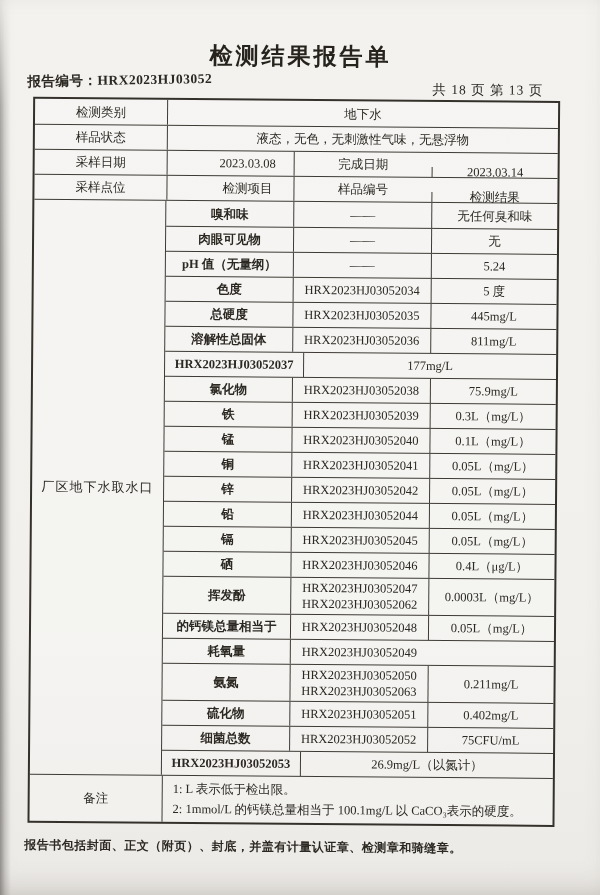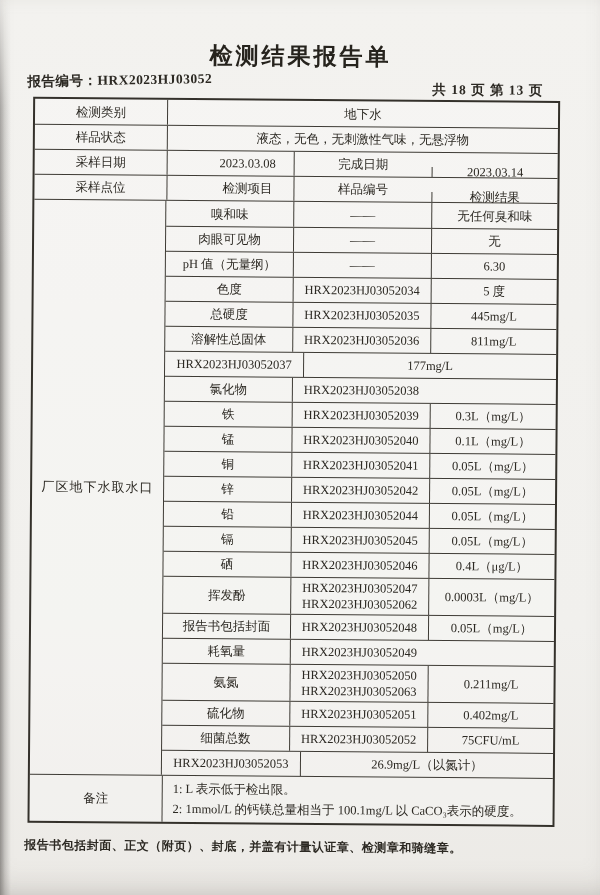--- a/index.html
+++ b/index.html
@@ -12,21 +12,21 @@
   .sheet{position:absolute;inset:0;transform:rotate(.45deg);transform-origin:60px 120px;}
   .title{
     margin:42px 0 0 0;text-align:center;font-size:23px;font-weight:700;
     letter-spacing:3px;line-height:26px;color:#26231d;
   }
   .report-no{
     position:absolute;left:27px;top:71px;font-size:13.5px;font-weight:700;
     letter-spacing:.5px;transform:rotate(-1.4deg);white-space:nowrap;
   }
   .page-info{
-    position:absolute;right:57px;top:78px;font-size:13.5px;font-weight:700;
+    position:absolute;right:57px;top:78px;font-size:13.5px;font-weight:400;
     letter-spacing:1px;white-space:nowrap;
   }
   .table{
     position:absolute;left:33px;top:97px;width:527px;
     border:2px solid #34312b;background:rgba(255,255,255,.25);
     box-sizing:border-box;
   }
   .trow{display:flex;align-items:stretch;box-sizing:border-box;}
   .trow + .trow, .tbody, .remark{border-top:1px solid #3e3b35;}
   .cell{
@@ -42,21 +42,21 @@
   .h-top{height:25px;}
   .tbody{display:flex;align-items:stretch;}
   .body-left{
     width:132px;flex:0 0 132px;border-right:1px solid #3e3b35;
     display:flex;align-items:center;justify-content:center;text-align:center;
     font-size:13px;letter-spacing:1px;box-sizing:border-box;
   }
   .body-rows{flex:1;display:flex;flex-direction:column;}
   .rrow{min-height:25px;}
   .rrow + .rrow{border-top:1px solid #3e3b35;}
-  .rrow .cell:first-child{border-left:none;}
+  .rrow .cell:first-child{border-left:none;font-weight:bold;}
   .c2b{width:127px;flex:0 0 127px;}
   .c3b{width:138px;flex:0 0 138px;}
   .c4b{flex:1;text-align:center;}
   .no-cell{white-space:pre-line;line-height:16px;padding:2px;}
   .remark{min-height:46px;}
   .remark-content{
     flex:1;border-left:1px solid #3e3b35;display:flex;flex-direction:column;
     justify-content:center;padding:3px 10px;font-size:12.5px;line-height:1.6;
     box-sizing:border-box;
   }
@@ -125,21 +125,21 @@
 
           <div class="trow rrow">
             <div class="cell c2b">肉眼可见物</div>
             <div class="cell c3b no-cell">——</div>
             <div class="cell c4b">无</div>
           </div>
 
           <div class="trow rrow">
             <div class="cell c2b">pH 值（无量纲）</div>
             <div class="cell c3b no-cell">——</div>
-            <div class="cell c4b">6.30</div>
+            <div class="cell c4b">5.24</div>
           </div>
 
           <div class="trow rrow">
             <div class="cell c2b">色度</div>
             <div class="cell c3b no-cell">HRX2023HJ03052034</div>
             <div class="cell c4b">5 度</div>
           </div>
 
           <div class="trow rrow">
             <div class="cell c2b">总硬度</div>
@@ -154,20 +154,21 @@
           </div>
 
           <div class="trow rrow">
             <div class="cell c3b no-cell">HRX2023HJ03052037</div>
             <div class="cell c4b">177mg/L</div>
           </div>
 
           <div class="trow rrow">
             <div class="cell c2b">氯化物</div>
             <div class="cell c3b no-cell">HRX2023HJ03052038</div>
+            <div class="cell c4b">75.9mg/L</div>
           </div>
 
           <div class="trow rrow">
             <div class="cell c2b">铁</div>
             <div class="cell c3b no-cell">HRX2023HJ03052039</div>
             <div class="cell c4b">0.3L（mg/L）</div>
           </div>
 
           <div class="trow rrow">
             <div class="cell c2b">锰</div>
@@ -206,21 +207,21 @@
           </div>
 
           <div class="trow rrow">
             <div class="cell c2b">挥发酚</div>
             <div class="cell c3b no-cell">HRX2023HJ03052047
 HRX2023HJ03052062</div>
             <div class="cell c4b">0.0003L（mg/L）</div>
           </div>
 
           <div class="trow rrow">
-            <div class="cell c2b">报告书包括封面</div>
+            <div class="cell c2b">的钙镁总量相当于</div>
             <div class="cell c3b no-cell">HRX2023HJ03052048</div>
             <div class="cell c4b">0.05L（mg/L）</div>
           </div>
 
           <div class="trow rrow">
             <div class="cell c2b">耗氧量</div>
             <div class="cell c3b no-cell">HRX2023HJ03052049</div>
           </div>
 
           <div class="trow rrow">

